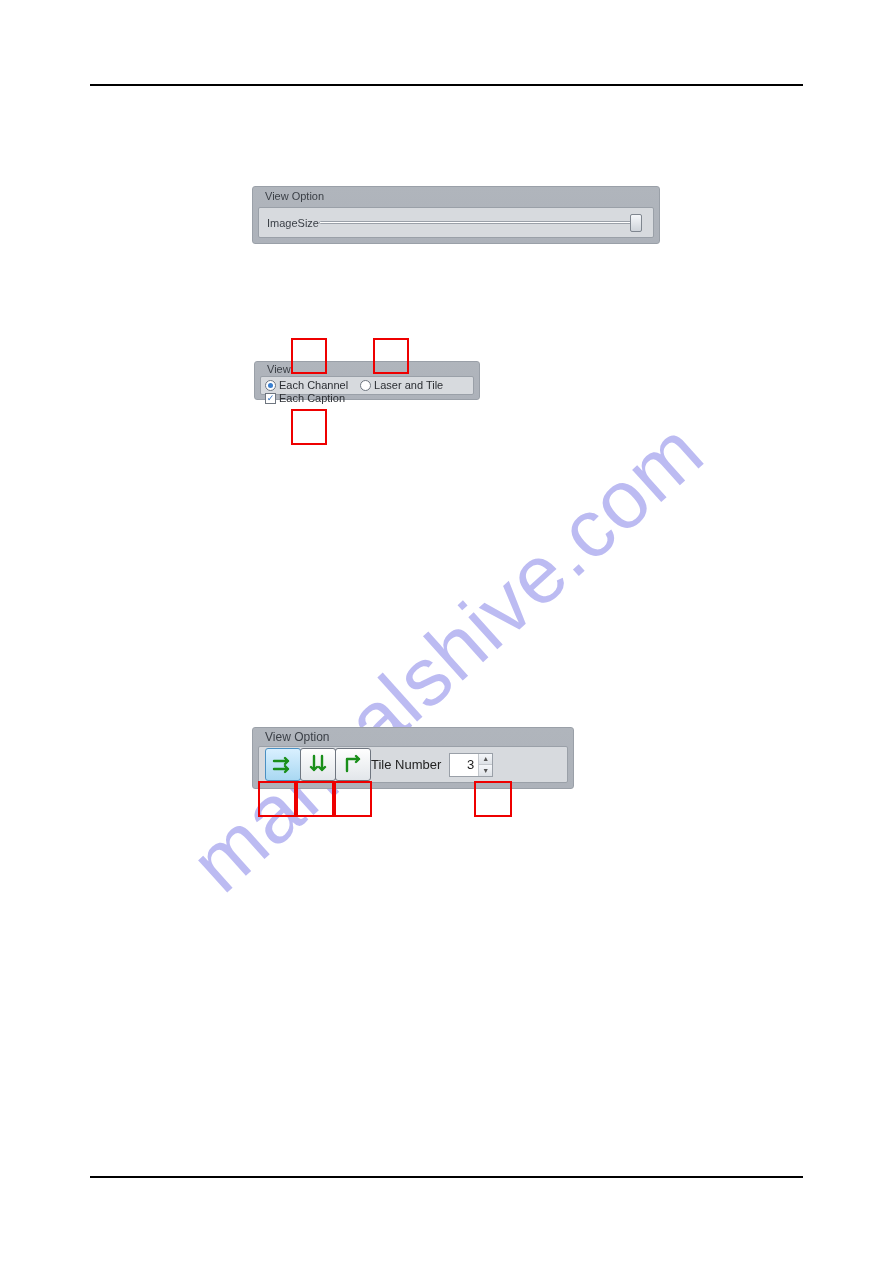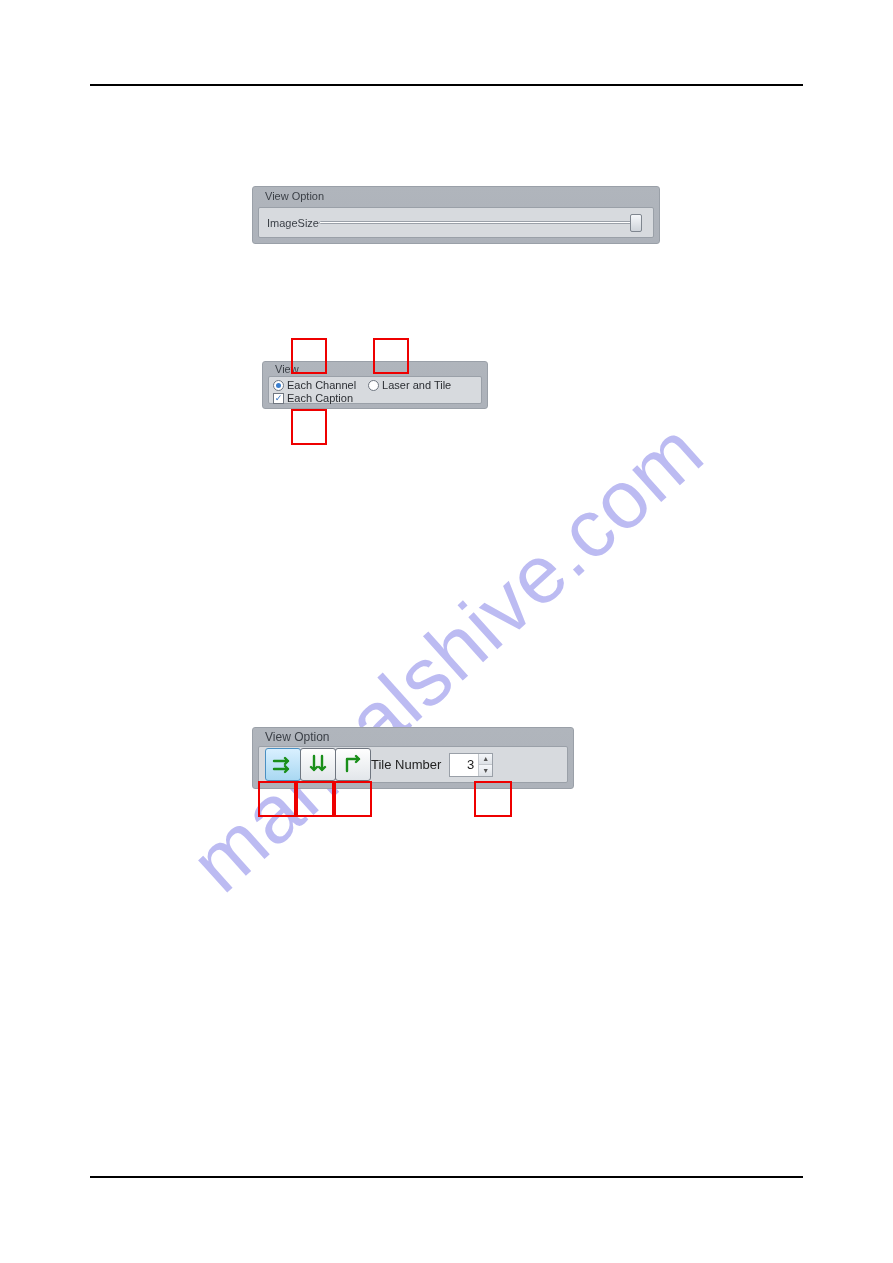--- a/index.html
+++ b/index.html
@@ -82,25 +82,24 @@
     background: linear-gradient(to bottom, #f5f7fa, #cfd4da);
     border: 1px solid #7f868f;
     border-radius: 2px;
   }
   
   .panel2 {
     position: absolute;
     left: 254px;
     top: 361px;
     width: 226px;
-    height: 48px;
+    height: 39px;
     background: linear-gradient(to bottom, #b0b5bc 0%, #adb2ba 100%);
     border: 1px solid #9aa0a8;
     border-radius: 3px;
-    margin-left: 8px;
   }
   .panel2-inner {
     position: absolute;
     left: 5px;
     right: 5px;
     top: 14px;
     bottom: 4px;
     background: #d7dade;
     border: 1px solid #9aa0a8;
     border-radius: 2px;

